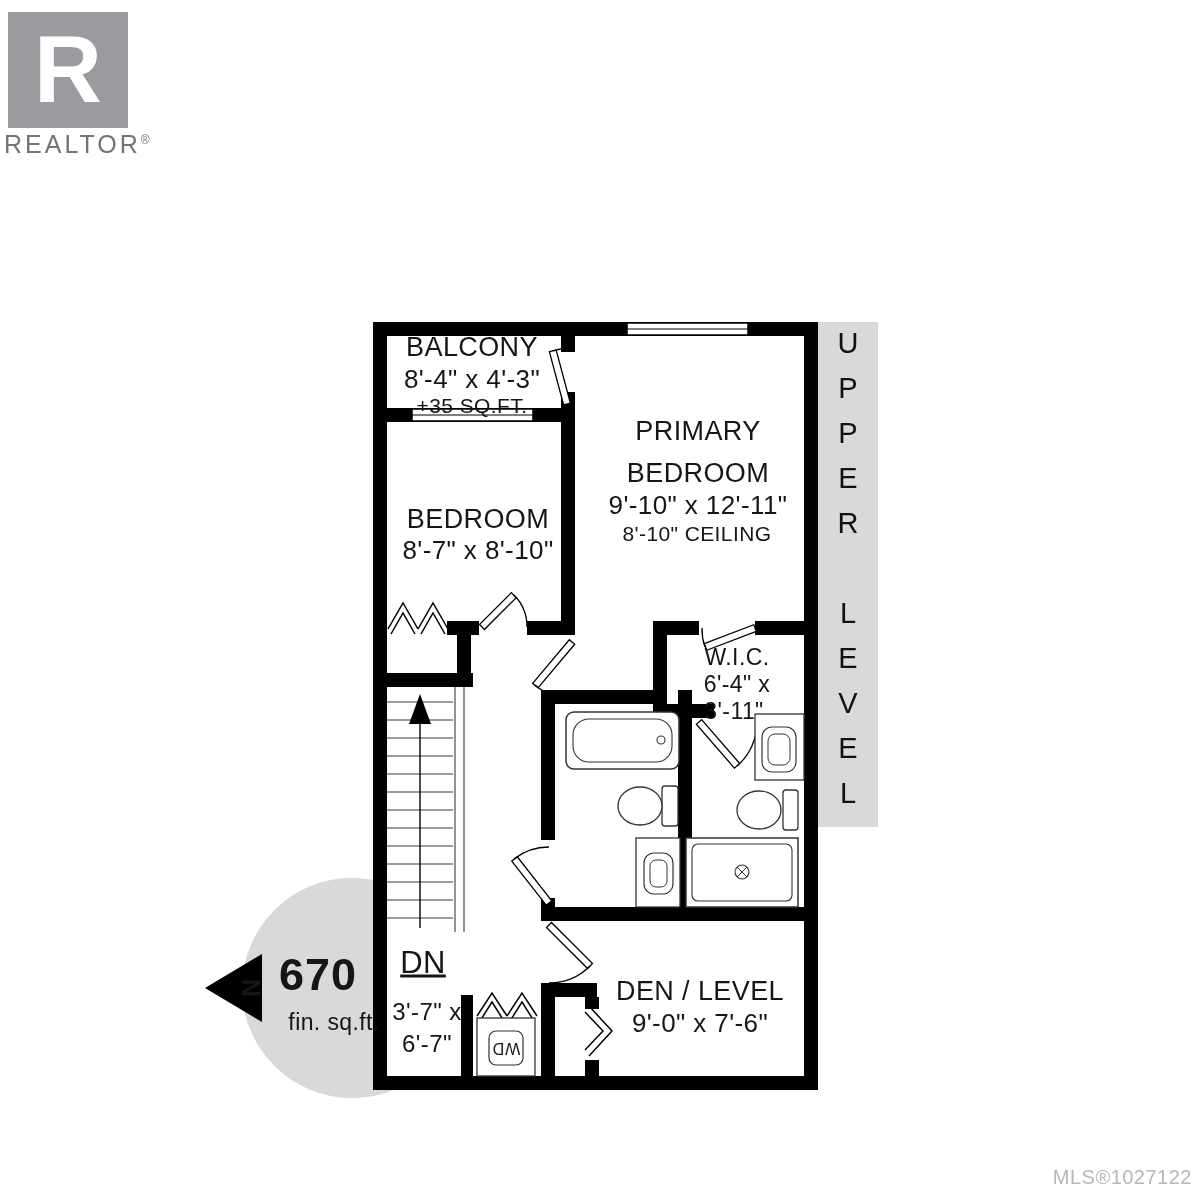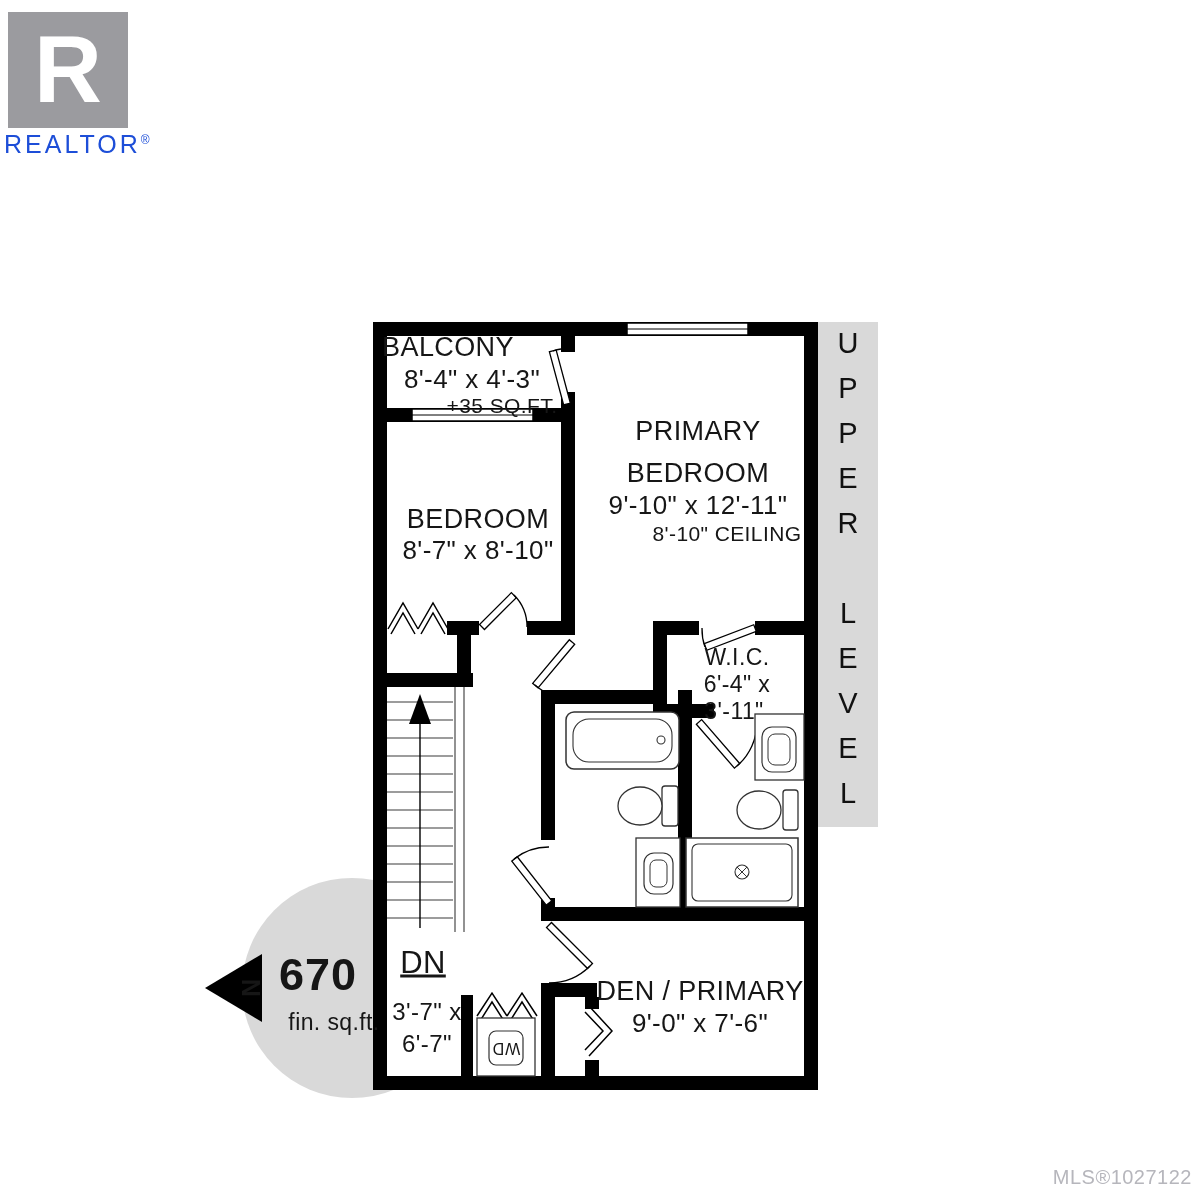--- a/index.html
+++ b/index.html
@@ -5,21 +5,21 @@
   html,body{margin:0;padding:0;background:#ffffff;}
   .canvas{position:relative;width:1200px;height:1200px;background:#ffffff;
           font-family:"Liberation Sans",sans-serif;overflow:hidden;}
   svg.plan{position:absolute;left:0;top:0;}
 
   
   .lbl{position:absolute;transform:translate(-50%,-50%);white-space:nowrap;
        color:#161616;letter-spacing:.4px;line-height:1;}
   .room-name{font-size:27px;}
   .room-dims{font-size:26px;}
-  .room-note{font-size:21px;margin-left:30px;}
+  .room-note{font-size:21px;}
   .wic-txt{font-size:23px;}
   .small-dims{font-size:24px;}
   .dn-txt{font-size:31px;text-decoration:underline;}
 
   
   .area-value{font-size:45px;font-weight:600;letter-spacing:1px;}
   .area-unit{font-size:23px;margin-top:16px;}
   .north-n{font-size:25px;font-weight:600;transform:translate(-50%,-50%) rotate(90deg);}
 
   
@@ -29,21 +29,21 @@
   .level-banner{position:absolute;left:818px;top:322px;width:60px;height:505px;
       background:#d9d9d9;writing-mode:vertical-lr;text-orientation:upright;
       font-size:29px;letter-spacing:13px;color:#111;line-height:60px;
       text-align:center;}
 
   
   .logo-box{position:absolute;left:8px;top:12px;width:120px;height:116px;
       background:#9b9b9f;color:#ffffff;display:flex;align-items:center;
       justify-content:center;font-size:94px;font-weight:700;}
   .logo-name{position:absolute;left:4px;top:130px;width:140px;font-size:25px;
-      color:#1d4ed8;letter-spacing:3px;}
+      color:#737373;letter-spacing:3px;}
   .logo-name sup{font-size:12px;letter-spacing:0;}
   .mls{position:absolute;right:8px;top:1166px;font-size:20px;color:#b6b6bc;letter-spacing:.5px;}
 </style>
 </head>
 <body>
 
 <div class="canvas">
 
   <svg class="plan" width="1200" height="1200" viewBox="0 0 1200 1200">
 
@@ -161,37 +161,37 @@
       <circle cx="742" cy="872" r="7" stroke-width="1.1"></circle>
       <path d="M737 867 L747 877 M747 867 L737 877" stroke-width="1"></path>
     </g>
 
     <g stroke="#333" fill="#fff">
       <rect x="477" y="1018" width="58" height="58" stroke-width="1.3"></rect>
       <rect x="489" y="1031" width="34" height="34" rx="7" stroke-width="1.2"></rect>
     </g>
   </svg>
 
-  <div class="lbl room-name" style="left:448px;top:347px">BALCONY</div>
+  <div class="lbl room-name" style="left:472px;top:347px">BALCONY</div>
   <div class="lbl room-dims" style="left:472px;top:379px">8'-4" x 4'-3"</div>
   <div class="lbl room-note" style="left:472px;top:405px">+35 SQ.FT.</div>
 
   <div class="lbl room-name" style="left:698px;top:431px">PRIMARY</div>
   <div class="lbl room-name" style="left:698px;top:473px">BEDROOM</div>
   <div class="lbl room-dims" style="left:698px;top:505px">9'-10" x 12'-11"</div>
   <div class="lbl room-note" style="left:697px;top:533px">8'-10" CEILING</div>
 
   <div class="lbl room-name" style="left:478px;top:519px">BEDROOM</div>
   <div class="lbl room-dims" style="left:478px;top:550px">8'-7" x 8'-10"</div>
 
   <div class="lbl wic-txt" style="left:737px;top:657px">W.I.C.</div>
   <div class="lbl wic-txt" style="left:737px;top:684px">6'-4" x</div>
   <div class="lbl wic-txt" style="left:734px;top:711px">3'-11"</div>
 
-  <div class="lbl room-name" style="left:700px;top:991px">DEN / PRIMARY</div>
+  <div class="lbl room-name" style="left:700px;top:991px">DEN / LEVEL</div>
   <div class="lbl room-dims" style="left:700px;top:1023px">9'-0" x 7'-6"</div>
 
   <div class="lbl small-dims" style="left:427px;top:1012px">3'-7" x</div>
   <div class="lbl small-dims" style="left:427px;top:1044px">6'-7"</div>
 
   <div class="lbl dn-txt" style="left:423px;top:962px">DN</div>
 
   <div class="lbl wd-txt" style="left:506px;top:1048px">WD</div>
 
   <div class="lbl area-value" style="left:318px;top:974px">670</div>

